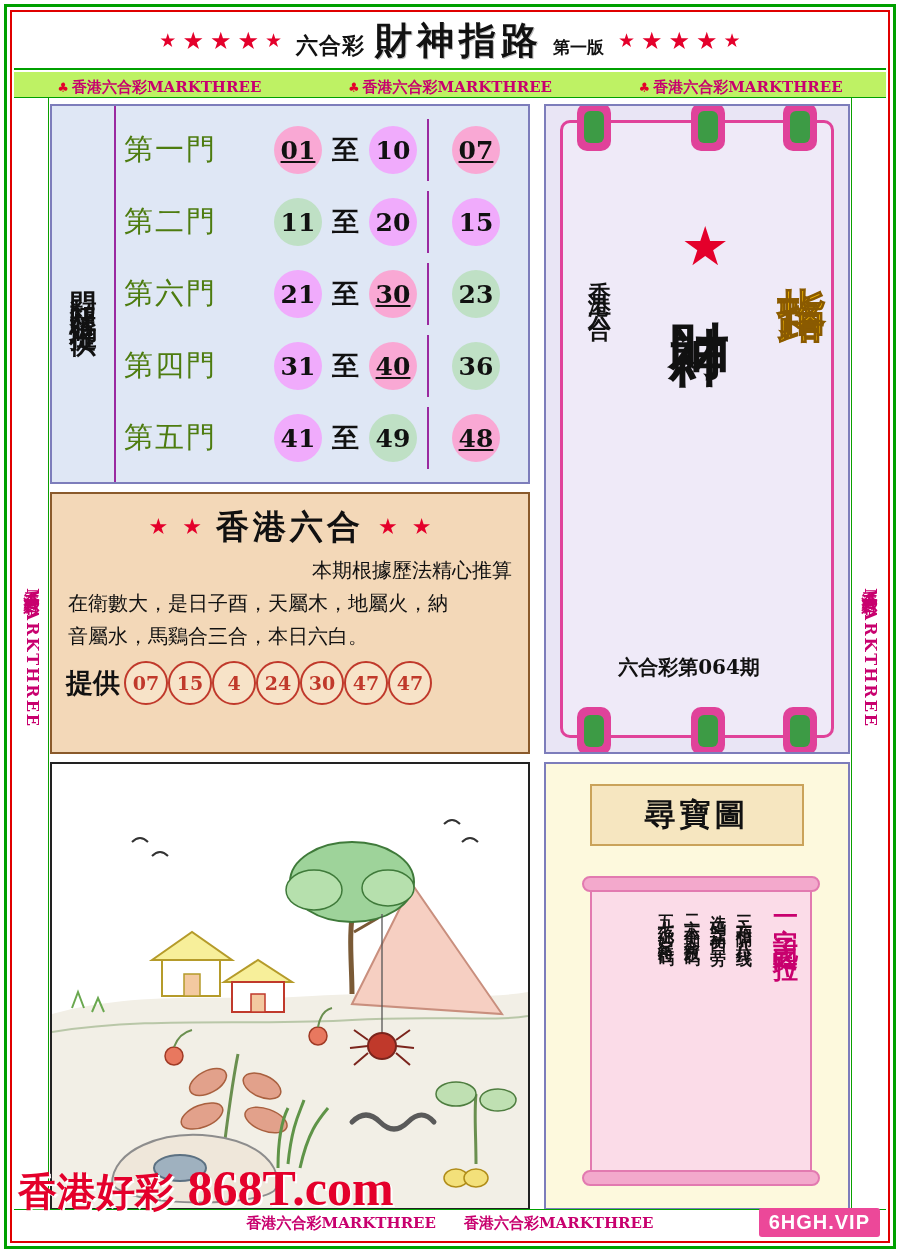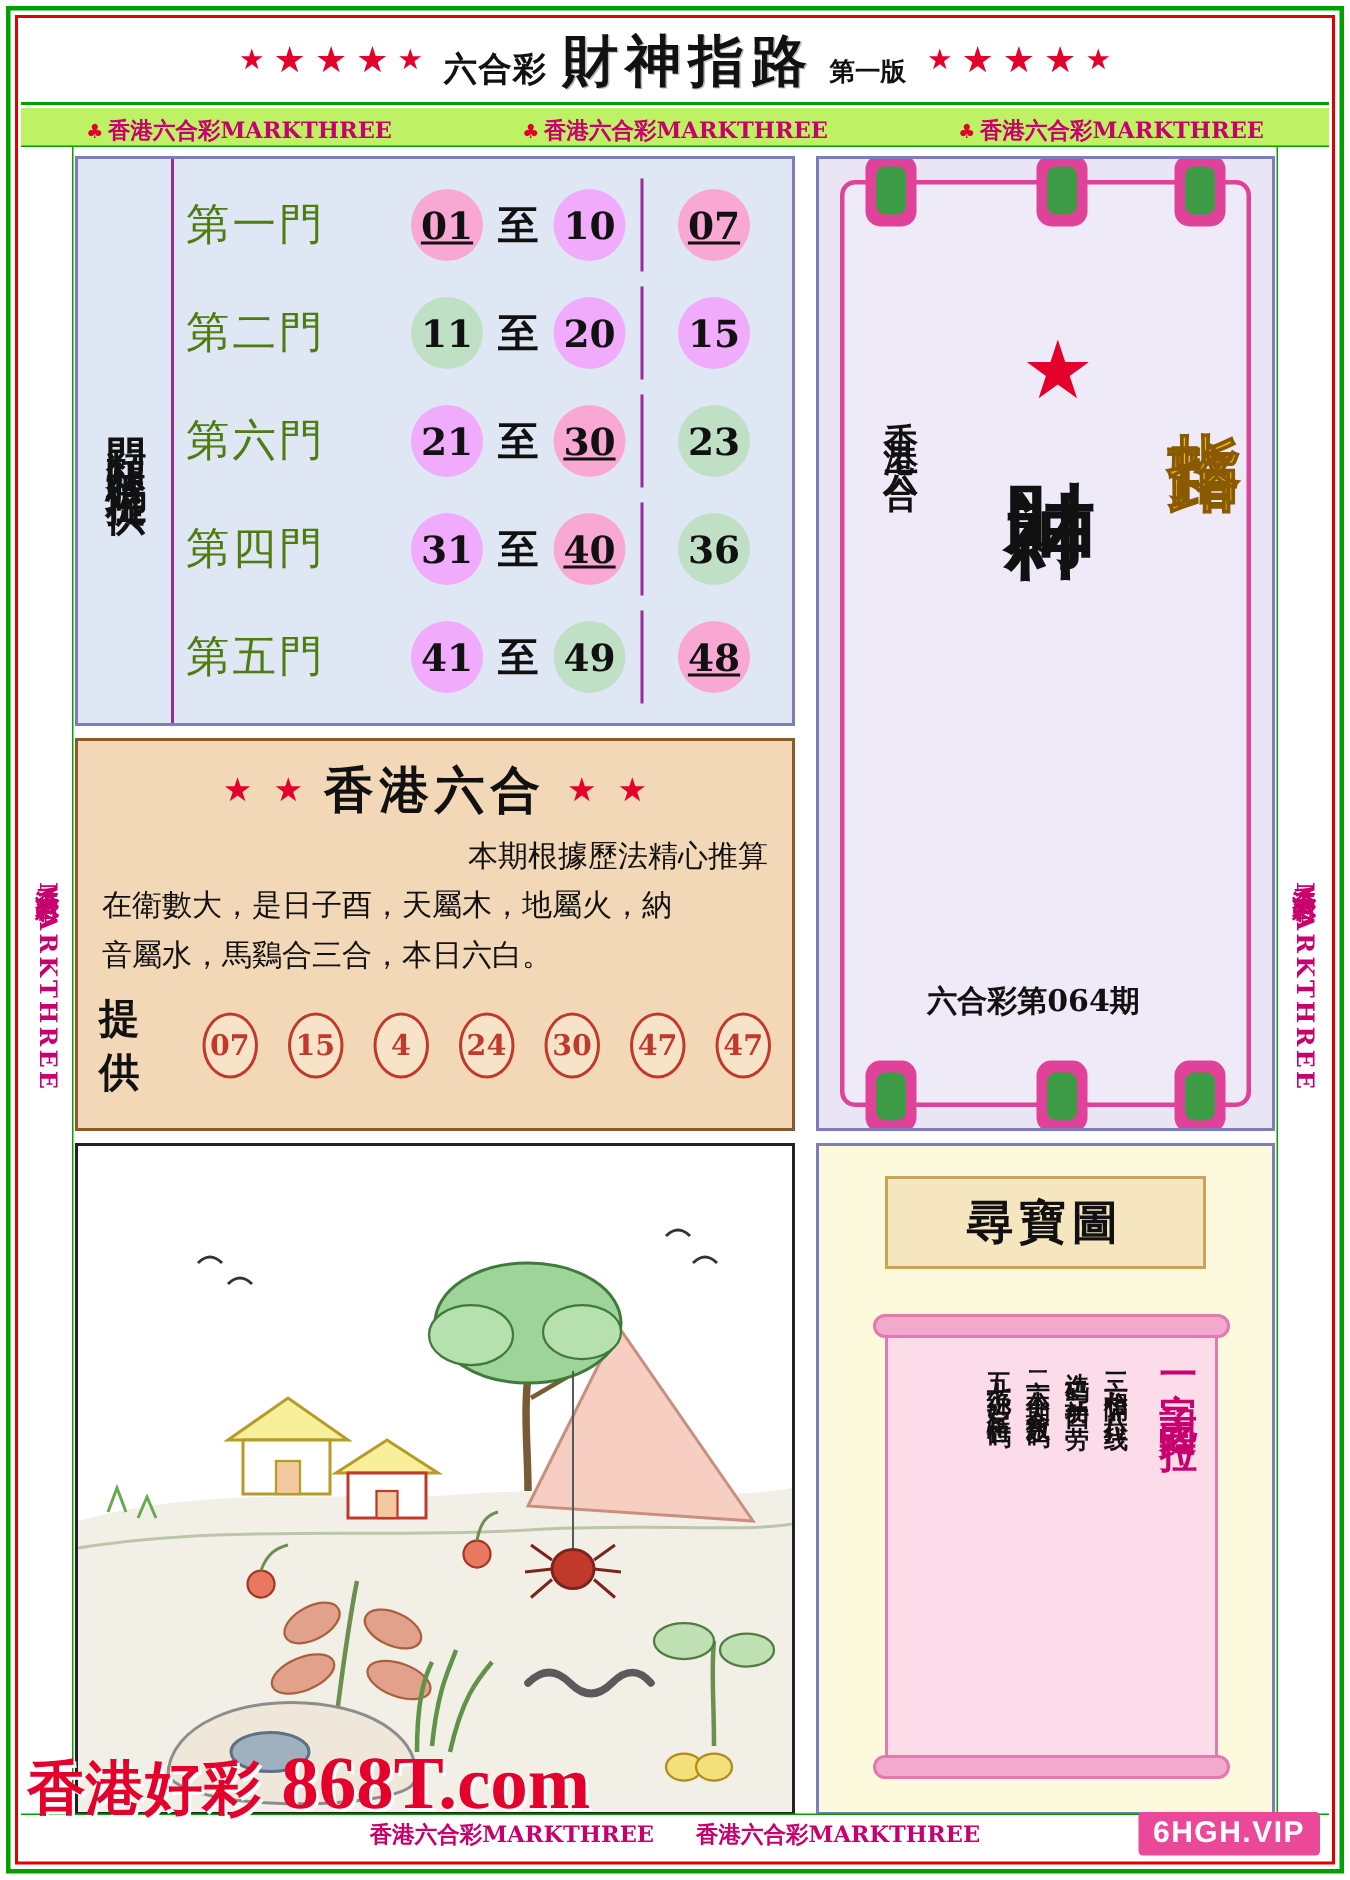--- a/index.html
+++ b/index.html
@@ -53,21 +53,21 @@
   .gsep{width:2px;background:#9a2aa0;margin:0 10px;align-self:stretch;}
   .gright{width:74px;display:flex;align-items:center;justify-content:center;}
 
   
   .shen{position:absolute;left:0px;top:392px;width:480px;height:262px;background:#f3d8b8;border:2px solid #8a5a2b;box-sizing:border-box;padding:8px 14px;}
   .shen-head{display:flex;align-items:center;justify-content:center;gap:14px;height:50px;}
   .shen-title{font-family:"DejaVu Serif",serif;font-size:33px;font-weight:bold;color:#111;letter-spacing:4px;}
   .shen-star{color:#e4002b;font-size:22px;}
   .shen-body{font-family:"DejaVu Serif",serif;font-size:20px;color:#111;line-height:33px;text-align:justify;padding:2px 2px 0 2px;}
   .shen-body .l1{text-align:right;}
-  .shen-foot{display:flex;align-items:center;gap:20px;margin-top:8px;}
+  .shen-foot{display:flex;align-items:center;gap:0;margin-top:8px;}
   .shen-foot .lbl{font-family:"DejaVu Serif",serif;font-size:27px;font-weight:bold;color:#111;margin-right:4px;}
   .oball{width:40px;height:40px;border-radius:50%;border:2px solid #c0392b;display:flex;align-items:center;justify-content:center;font-family:"DejaVu Serif",serif;font-size:19px;font-weight:bold;color:#c0392b;background:#f7e3c8;}
 
   
   .pic{position:absolute;left:0px;top:662px;width:480px;height:448px;background:#ffffff;border:2px solid #222;box-sizing:border-box;overflow:hidden;}
 
   
   .poster{position:absolute;left:494px;top:4px;width:306px;height:650px;background:#e9e5f5;border:2px solid #7d7dbb;box-sizing:border-box;overflow:hidden;}
   .poster-inner{position:absolute;left:14px;top:14px;right:14px;bottom:14px;border:3px solid #e0429a;border-radius:10px;background:#efeaf8;}
   .poster-txt{position:absolute;left:0;top:0;right:0;bottom:0;}

